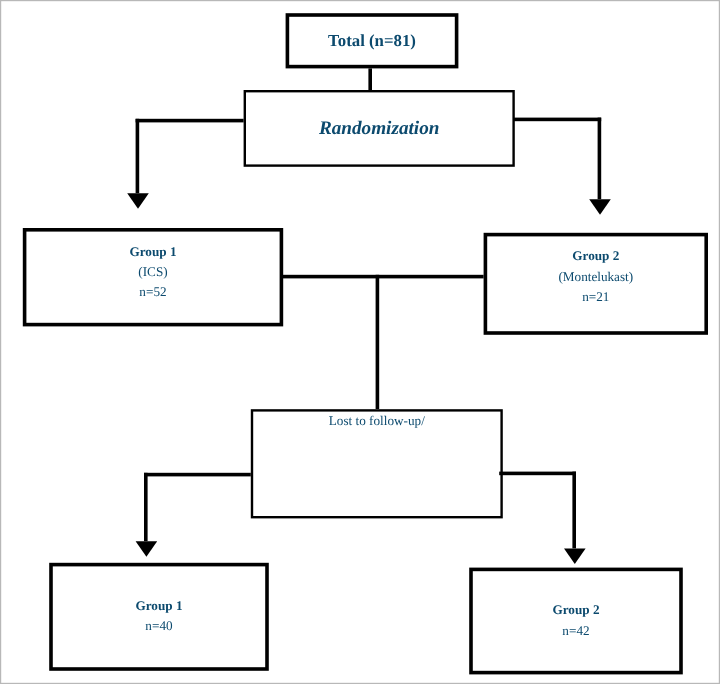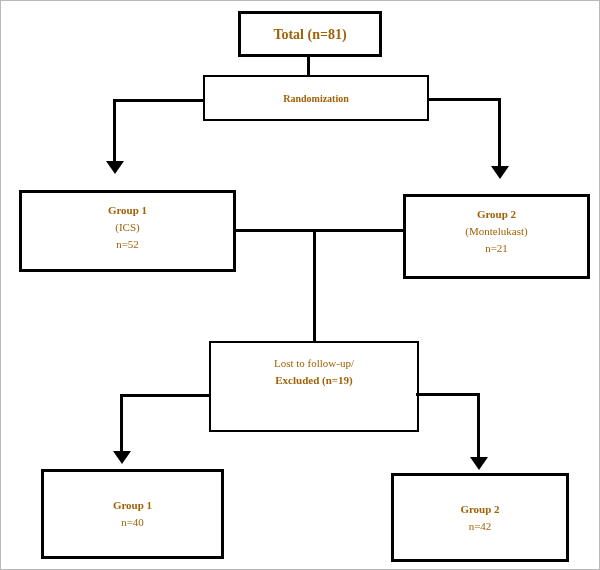--- a/index.html
+++ b/index.html
@@ -5,21 +5,21 @@
   html, body { margin: 0; padding: 0; background: #ffffff; }
   #canvas {
     position: relative;
     width: 600px;
     height: 570px;
     background: #ffffff;
     border: 1px solid #b8b8b8;
     box-sizing: border-box;
     overflow: hidden;
     font-family: "Liberation Serif", serif;
-    color: #a16207;
+    color: #0c4a6e;
   }
   .box {
     position: absolute;
     box-sizing: border-box;
     background: #ffffff;
     border: 3px solid #000000;
     display: flex;
     flex-direction: column;
     align-items: center;
     text-align: center;
@@ -33,24 +33,24 @@
   .arrowhead {
     position: absolute;
     width: 0;
     height: 0;
     border-left: 9px solid transparent;
     border-right: 9px solid transparent;
     border-top: 13px solid #000000;
   }
   
   #total-box          { left: 237px; top: 10px;  width: 144px; height: 46px; justify-content: center; font-size: 14px; }
-  #randomization-box  { left: 202px; top: 74px;  width: 226px; height: 46px; justify-content: center; font-size: 10px; }
+  #randomization-box  { left: 202px; top: 74px;  width: 226px; height: 64px; justify-content: center; font-size: 16px; font-style: italic; }
   #group1-initial-box { left: 18px;  top: 189px; width: 217px; height: 82px; padding-top: 9px; }
   #group2-initial-box { left: 402px; top: 193px; width: 187px; height: 85px; padding-top: 9px; }
-  #excluded-box       { left: 208px; top: 340px; width: 210px; height: 91px; padding-top: 12px; }
+  #excluded-box       { left: 208px; top: 340px; width: 210px; height: 91px; padding-top: 0; }
   #group1-final-box   { left: 40px;  top: 468px; width: 183px; height: 90px; }
   #group2-final-box   { left: 390px; top: 472px; width: 178px; height: 89px; }
 </style>
 </head>
 <body>
 
 <div id="canvas">
 
   <div class="box" id="total-box">
     <div class="bold">Total (n=81)</div>
@@ -80,21 +80,20 @@
     <div class="bold">Group 2</div>
     <div>(Montelukast)</div>
     <div>n=21</div>
   </div>
 
   <div class="hline" style="left:234px; top:228px; width:168px; height:3px;"></div>
   <div class="vline" style="left:312px; top:228px; width:3px; height:112px;"></div>
 
   <div class="box thin" id="excluded-box">
     <div>Lost to follow-up/</div>
-    <div class="bold">Excluded (n=19)</div>
   </div>
 
   <div class="hline" style="left:119px; top:393px; width:89px; height:3px;"></div>
   <div class="vline" style="left:119px; top:393px; width:3px; height:57px;"></div>
   <div class="arrowhead" style="left:111.5px; top:450px;"></div>
 
   <div class="hline" style="left:415px; top:392px; width:64px; height:3px;"></div>
   <div class="vline" style="left:476px; top:392px; width:3px; height:64px;"></div>
   <div class="arrowhead" style="left:468.5px; top:456px;"></div>
 

